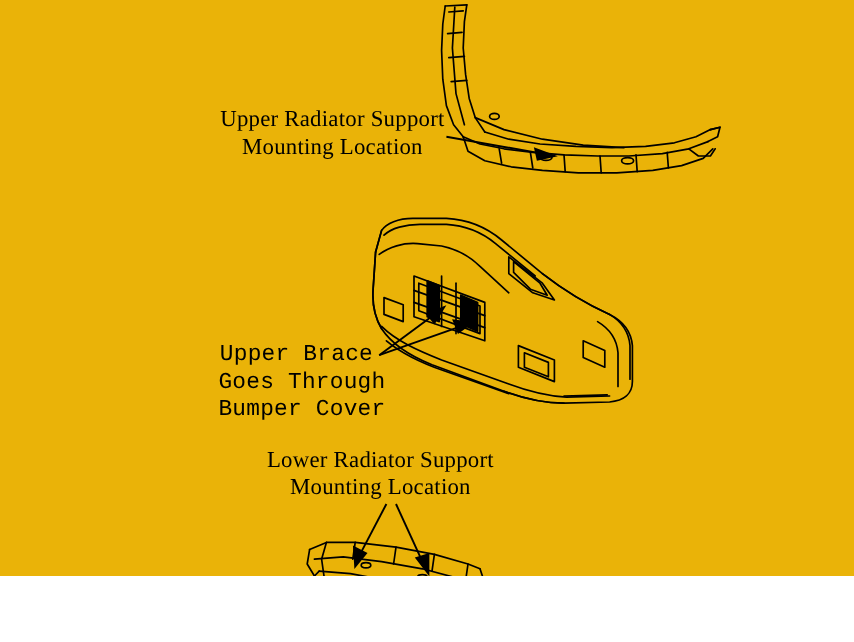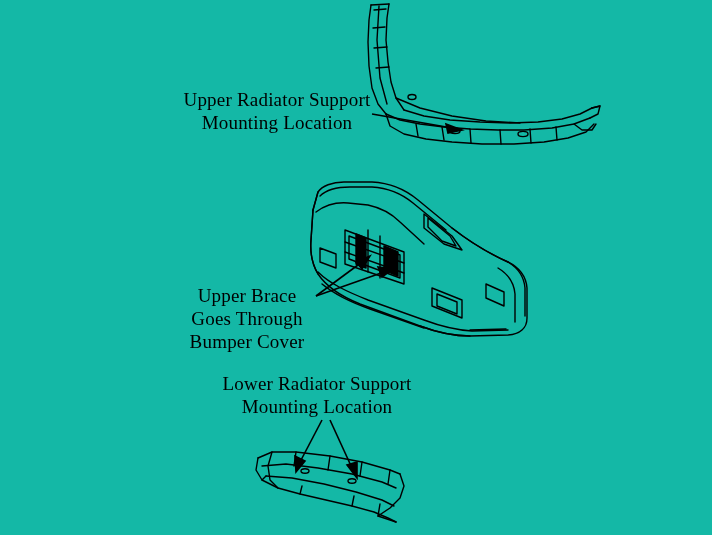--- a/index.html
+++ b/index.html
@@ -3,22 +3,22 @@
 <meta charset="utf-8">
 <style>
   html, body {
     margin: 0;
     padding: 0;
     background: #ffffff;
   }
   #page {
     position: relative;
     width: 712px;
-    height: 535px;
-    background: #14b8a6;
+    height: 480px;
+    background: #eab308;
     overflow: hidden;
     font-family: "Liberation Serif", serif;
   }
   .label {
     position: absolute;
     color: #000000;
     font-family: "Liberation Serif", serif;
     font-size: 19px;
     line-height: 23px;
     text-align: center;
@@ -183,20 +183,20 @@
       <line x1="322" y1="420" x2="300" y2="462"></line>
       <polygon points="296,472 295,456 305,461"></polygon>
       <line x1="330" y1="420" x2="352" y2="468"></line>
       <polygon points="357,478 347,465, 357,462"></polygon>
     </g>
   </svg>
 
   <div class="label" style="left:172px; top:88px; width:210px;">Upper Radiator Support
 Mounting Location</div>
 
-  <div class="label" style="left:182px; top:284px; width:130px;">Upper Brace
+  <div class="label" style="left:182px; top:284px; width:130px;font-family:Liberation Mono, monospace;">Upper Brace
 Goes Through
 Bumper Cover</div>
 
   <div class="label" style="left:212px; top:372px; width:210px;">Lower Radiator Support
 Mounting Location</div>
 
 </div>
 
 </body></html>

